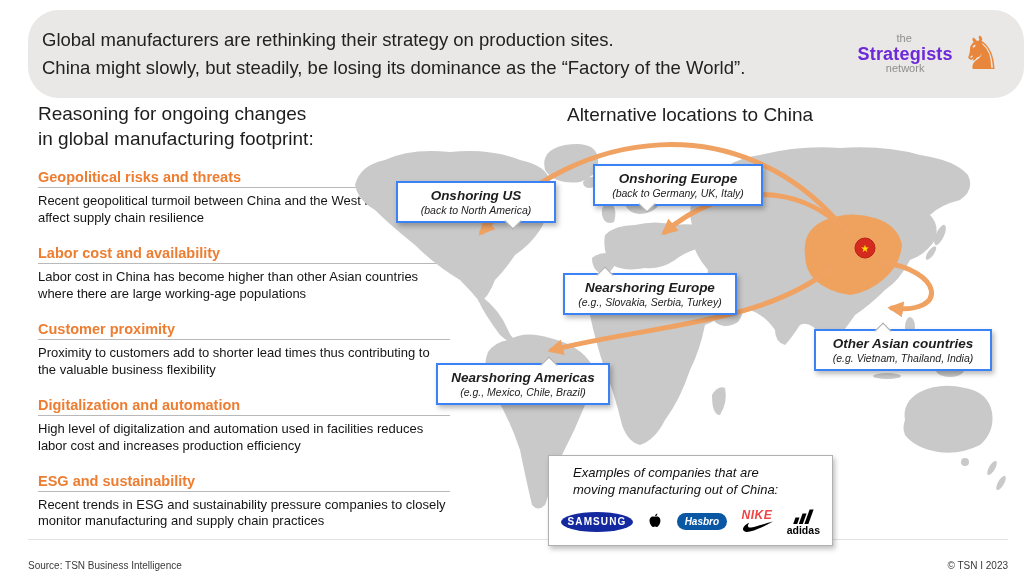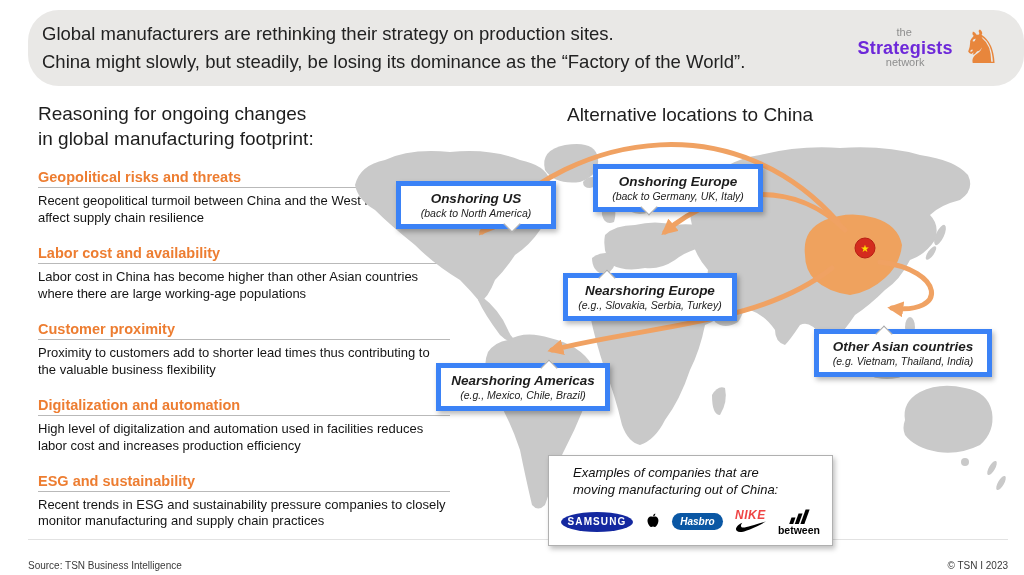--- a/index.html
+++ b/index.html
@@ -1,20 +1,20 @@
 <!DOCTYPE html>
 <html><head>
 <meta charset="utf-8">
 <style>
   html,body{margin:0;padding:0;background:#fff;}
   .page{position:relative;width:1024px;height:575px;background:#ffffff;
         font-family:"Liberation Sans",sans-serif;color:#1d1d1d;overflow:hidden;}
 
   
-  .header{position:absolute;left:28px;top:10px;right:0;height:76px;background:#e9e8e6;
+  .header{position:absolute;left:28px;top:10px;right:0;height:88px;background:#e9e8e6;
           display:flex;align-items:center;justify-content:space-between;
           padding:0 22px 0 14px;box-sizing:border-box;border-radius:31px;}
   .header-title{font-size:18.5px;line-height:1.5;color:#222;}
   .logo{display:flex;align-items:center;gap:8px;flex:0 0 auto;}
   .logo-col{line-height:1.05;}
   .logo-the{font-size:11px;color:#8e8e8e;margin-left:2px;padding-left:37px;}
   .logo-name{font-size:18px;font-weight:bold;color:#6d28d9;letter-spacing:.2px;}
   .logo-net{font-size:11px;color:#8e8e8e;text-align:center;}
   .knight{font-size:46px;color:#E8863C;line-height:.85;}
 
@@ -24,21 +24,21 @@
   .section{margin-top:18px;}
   .section-title{color:#ED7D31;font-weight:bold;font-size:14.5px;
                  padding-bottom:2px;border-bottom:1px solid #b9b9b9;margin-bottom:5px;}
   .section-body{font-size:13px;line-height:1.3;color:#141414;}
 
   
   .map-heading{position:absolute;left:540px;top:104px;width:300px;text-align:center;font-size:19px;}
   .map{position:absolute;left:340px;top:130px;width:684px;height:410px;z-index:1;}
 
   
-  .callout{position:absolute;background:#fff;border:5px solid #3b82f6;
+  .callout{position:absolute;background:#fff;border:2px solid #3b82f6;
            box-shadow:2px 3px 5px rgba(0,0,0,.28);padding:5px 8px;text-align:center;
            box-sizing:border-box;z-index:5;}
   .callout .t{font-style:italic;font-weight:bold;font-size:13.5px;}
   .callout .s{font-style:italic;font-size:10.5px;margin-top:1px;color:#222;}
   .tail{position:absolute;width:11px;height:11px;background:#fff;transform:rotate(45deg);}
   .tail-bottom{bottom:-6px;border-right:1px solid #a8a8a8;border-bottom:1px solid #a8a8a8;}
   .tail-top{top:-6px;border-left:1px solid #a8a8a8;border-top:1px solid #a8a8a8;}
 
   .co-us{left:396px;top:181px;width:160px;}
   .co-eu{left:593px;top:164px;width:170px;}
@@ -233,21 +233,21 @@
         </svg>
       </div>
       <div class="adidas">
         <svg width="30" height="16" viewBox="0 0 34 20">
           <g transform="skewX(-20)" fill="#000">
             <rect x="12" y="12" width="5" height="8"></rect>
             <rect x="19" y="7" width="5" height="13"></rect>
             <rect x="26" y="2" width="5" height="18"></rect>
           </g>
         </svg>
-        <span class="adidas-label">between</span>
+        <span class="adidas-label">adidas</span>
       </div>
     </div>
   </div>
 
   <div class="footer">
     <span>Source: TSN Business Intelligence</span>
     <span>© TSN  I  2023</span>
   </div>
 
 </div>

